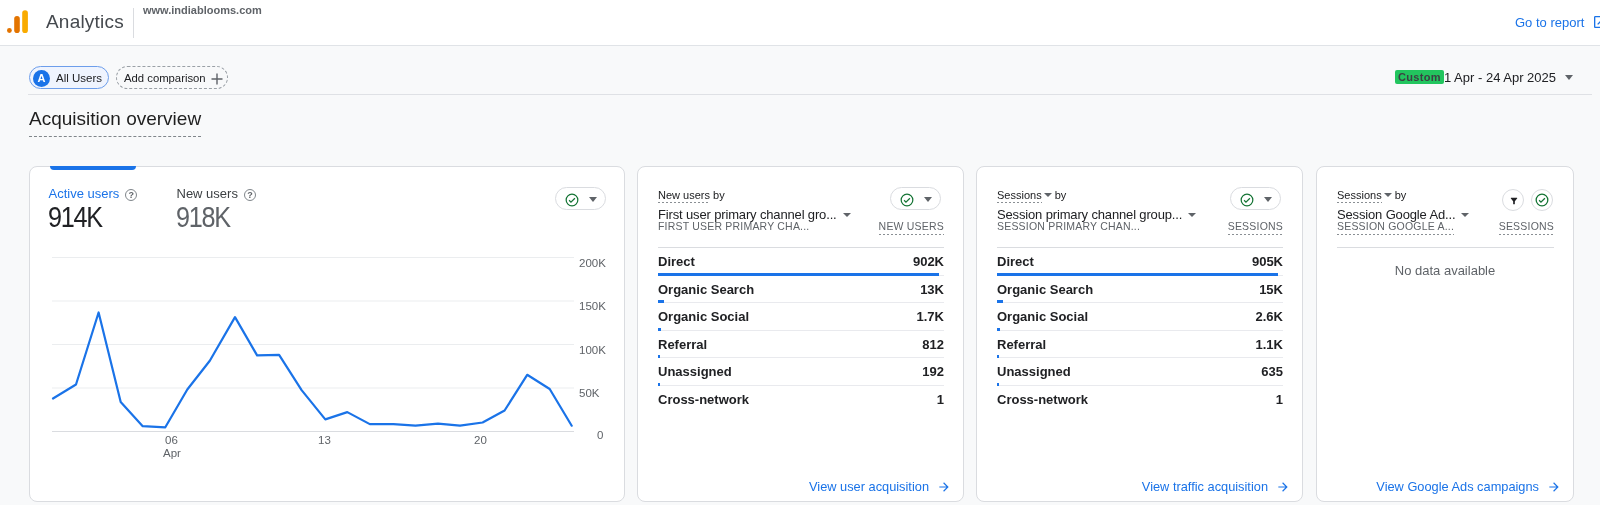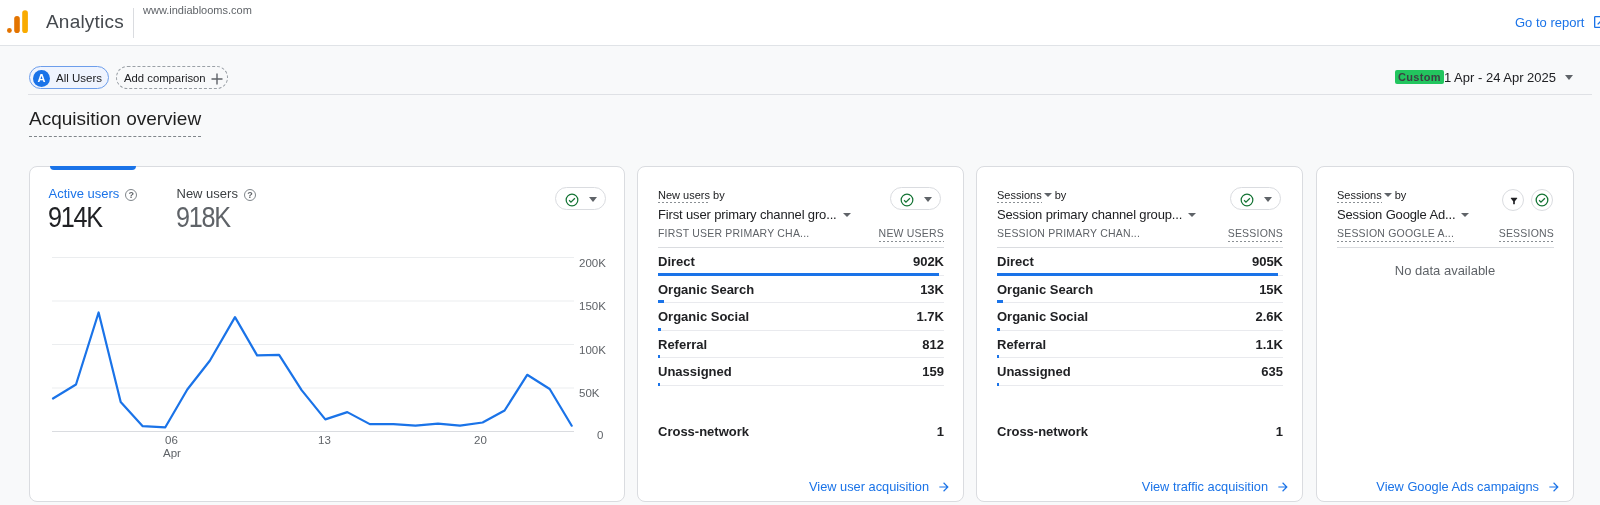--- a/index.html
+++ b/index.html
@@ -4,21 +4,21 @@
 <style>
   * { margin:0; padding:0; box-sizing:border-box; }
   html,body { width:1600px; height:505px; overflow:hidden; }
   body { font-family:"Liberation Sans", sans-serif; background:#f8f9fa; position:relative; }
   .abs { position:absolute; }
 
   
   #hdr { position:absolute; left:0; top:0; width:1600px; height:46px; background:#fff; border-bottom:1px solid #e0e3e7; }
   #analytics-txt { position:absolute; left:46px; top:11px; font-size:19px; color:#45494e; letter-spacing:.2px; }
   #hdr-div { position:absolute; left:133px; top:8px; width:1px; height:30px; background:#dadce0; }
-  #site-small { position:absolute; left:143px; top:4px; font-size:11px; color:#5f6368; }
+  #site-small { position:absolute; left:143px; top:4px; font-size:11px; color:#5f6368;font-weight:bold; }
   #site-big { position:absolute; left:142px; top:16px; font-size:17.5px; color:#3c4043; letter-spacing:.7px; }
   #gotoreport { position:absolute; left:1515px; top:14.5px; font-size:13px; color:#1a73e8; }
   #gtr-icon { position:absolute; left:1592px; top:14px; }
 
   
   #pill-all { position:absolute; left:29px; top:66px; width:80px; height:23px; border:1px solid #6d9eeb; background:#eff4fe; border-radius:12px; }
   #pill-all .av { position:absolute; left:3px; top:2.5px; width:17px; height:17px; border-radius:50%; background:#1a73e8; color:#fff; font-size:11px; font-weight:bold; text-align:center; line-height:17px; }
   #pill-all .tx { position:absolute; left:26px; top:5px; font-size:11.5px; color:#202124; }
   #pill-add { position:absolute; left:116px; top:66px; width:112px; height:23px; border:1px dashed #9aa0a6; border-radius:12px; }
   #pill-add .tx { position:absolute; left:7px; top:5px; font-size:11.3px; color:#202124;text-align:right; }
@@ -45,28 +45,28 @@
   .qicon { display:inline-block; width:12px; height:12px; border:1px solid #80868b; border-radius:50%; font-size:9px; color:#5f6368; text-align:center; line-height:11px; vertical-align:0px; margin-left:6px; font-weight:bold; }
   .pill { position:absolute; width:51px; height:23px; border:1px solid #dadce0; border-radius:12px; background:#fff; }
   .pill svg { position:absolute; left:8.5px; top:4.5px; }
   .pill .caret { position:absolute; left:33px; top:9px; width:0; height:0; border-left:4px solid transparent; border-right:4px solid transparent; border-top:5px solid #5f6368; }
 
   
   .t1 { position:absolute; left:20px; top:22px; font-size:11px; color:#202124; }
   .t2 { position:absolute; left:20px; top:40px; font-size:13px; color:#202124; letter-spacing:-.15px; }
   .dotted { padding-bottom:2px; background-image:linear-gradient(90deg,#8a8f94 55%,transparent 55%); background-size:4px 1px; background-repeat:repeat-x; background-position:0 100%; }
   .dd-caret { display:inline-block; width:0; height:0; border-left:4px solid transparent; border-right:4px solid transparent; border-top:4.5px solid #5f6368; vertical-align:2px; }
-  .colhdr { position:absolute; top:60px; left:20px; right:19px; font-size:10.5px; color:#5f6368; letter-spacing:.2px; }
+  .colhdr { position:absolute; top:53px; left:20px; right:19px; font-size:10.5px; color:#5f6368; letter-spacing:.2px; }
   .colhdr .r { float:right; padding-bottom:3px; background-image:linear-gradient(90deg,#8a8f94 55%,transparent 55%); background-size:4px 1px; background-repeat:repeat-x; background-position:0 100%; }
   .hdrline { position:absolute; left:20px; right:19px; top:80px; height:1px; background:#dadce0; }
   .rows { position:absolute; left:20px; right:19px; top:81px; }
   .row { height:27.5px; border-bottom:1px solid #e9eaee; font-size:13px; color:#202124; position:relative;font-weight:bold; }
   .row .lbl { position:absolute; left:0; top:6px; }
   .row .val { position:absolute; right:0; top:6px; }
-  .row.last { border-bottom:none;margin-top:32px; }
+  .row.last { border-bottom:none; }
   .bar { position:absolute; bottom:-1px; left:0; height:3px; background:#1a73e8; z-index:2; }
   .viewlink { position:absolute; right:12px; top:312px; font-size:12.8px; font-weight:500; color:#1a73e8; }
   .viewlink svg { vertical-align:-2.5px; margin-left:8px; }
 
   #nodata { position:absolute; top:96px; left:0; right:0; text-align:center; font-size:13px; color:#5f6368; }
   .iconcircle { position:absolute; top:22px; width:22px; height:22px; border:1px solid #dadce0; border-radius:50%; }
 </style>
 </head>
 <body>
 
@@ -166,21 +166,21 @@
         <span class="val">1.7K</span>
         <div class="bar" style="width:3px"></div>
       </div>
     <div class="row">
         <span class="lbl">Referral</span>
         <span class="val">812</span>
         <div class="bar" style="width:2px"></div>
       </div>
     <div class="row">
         <span class="lbl">Unassigned</span>
-        <span class="val">159</span>
+        <span class="val">192</span>
         <div class="bar" style="width:1.5px"></div>
       </div>
     <div class="row last">
         <span class="lbl">Cross-network</span>
         <span class="val">1</span>
       </div>
   </div>
   <div class="viewlink">View user acquisition<svg width="14" height="14" viewBox="0 0 24 24" fill="#1a73e8">
         <path d="M12 4l-1.41 1.41L16.17 11H4v2h12.17l-5.58 5.59L12 20l8-8z"></path>
       </svg></div>

